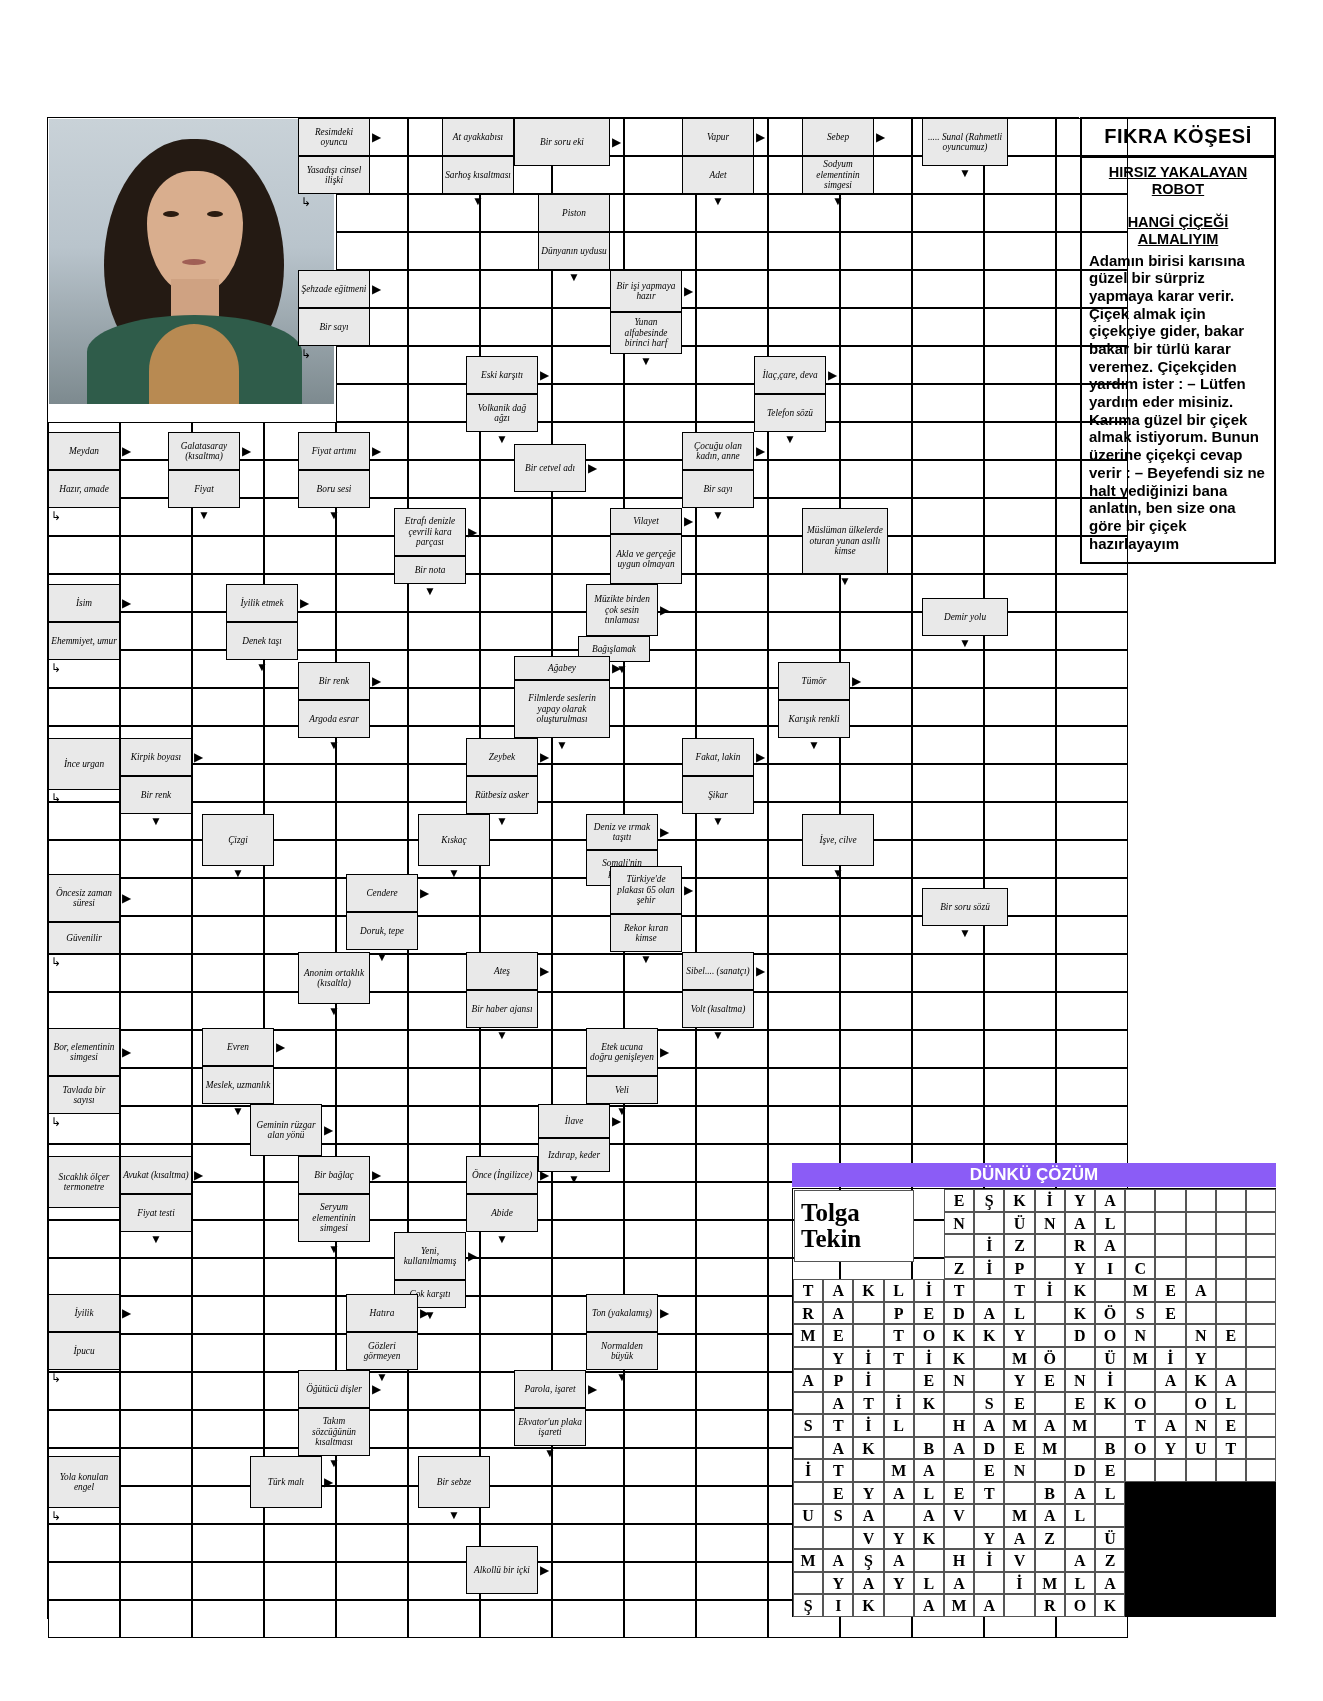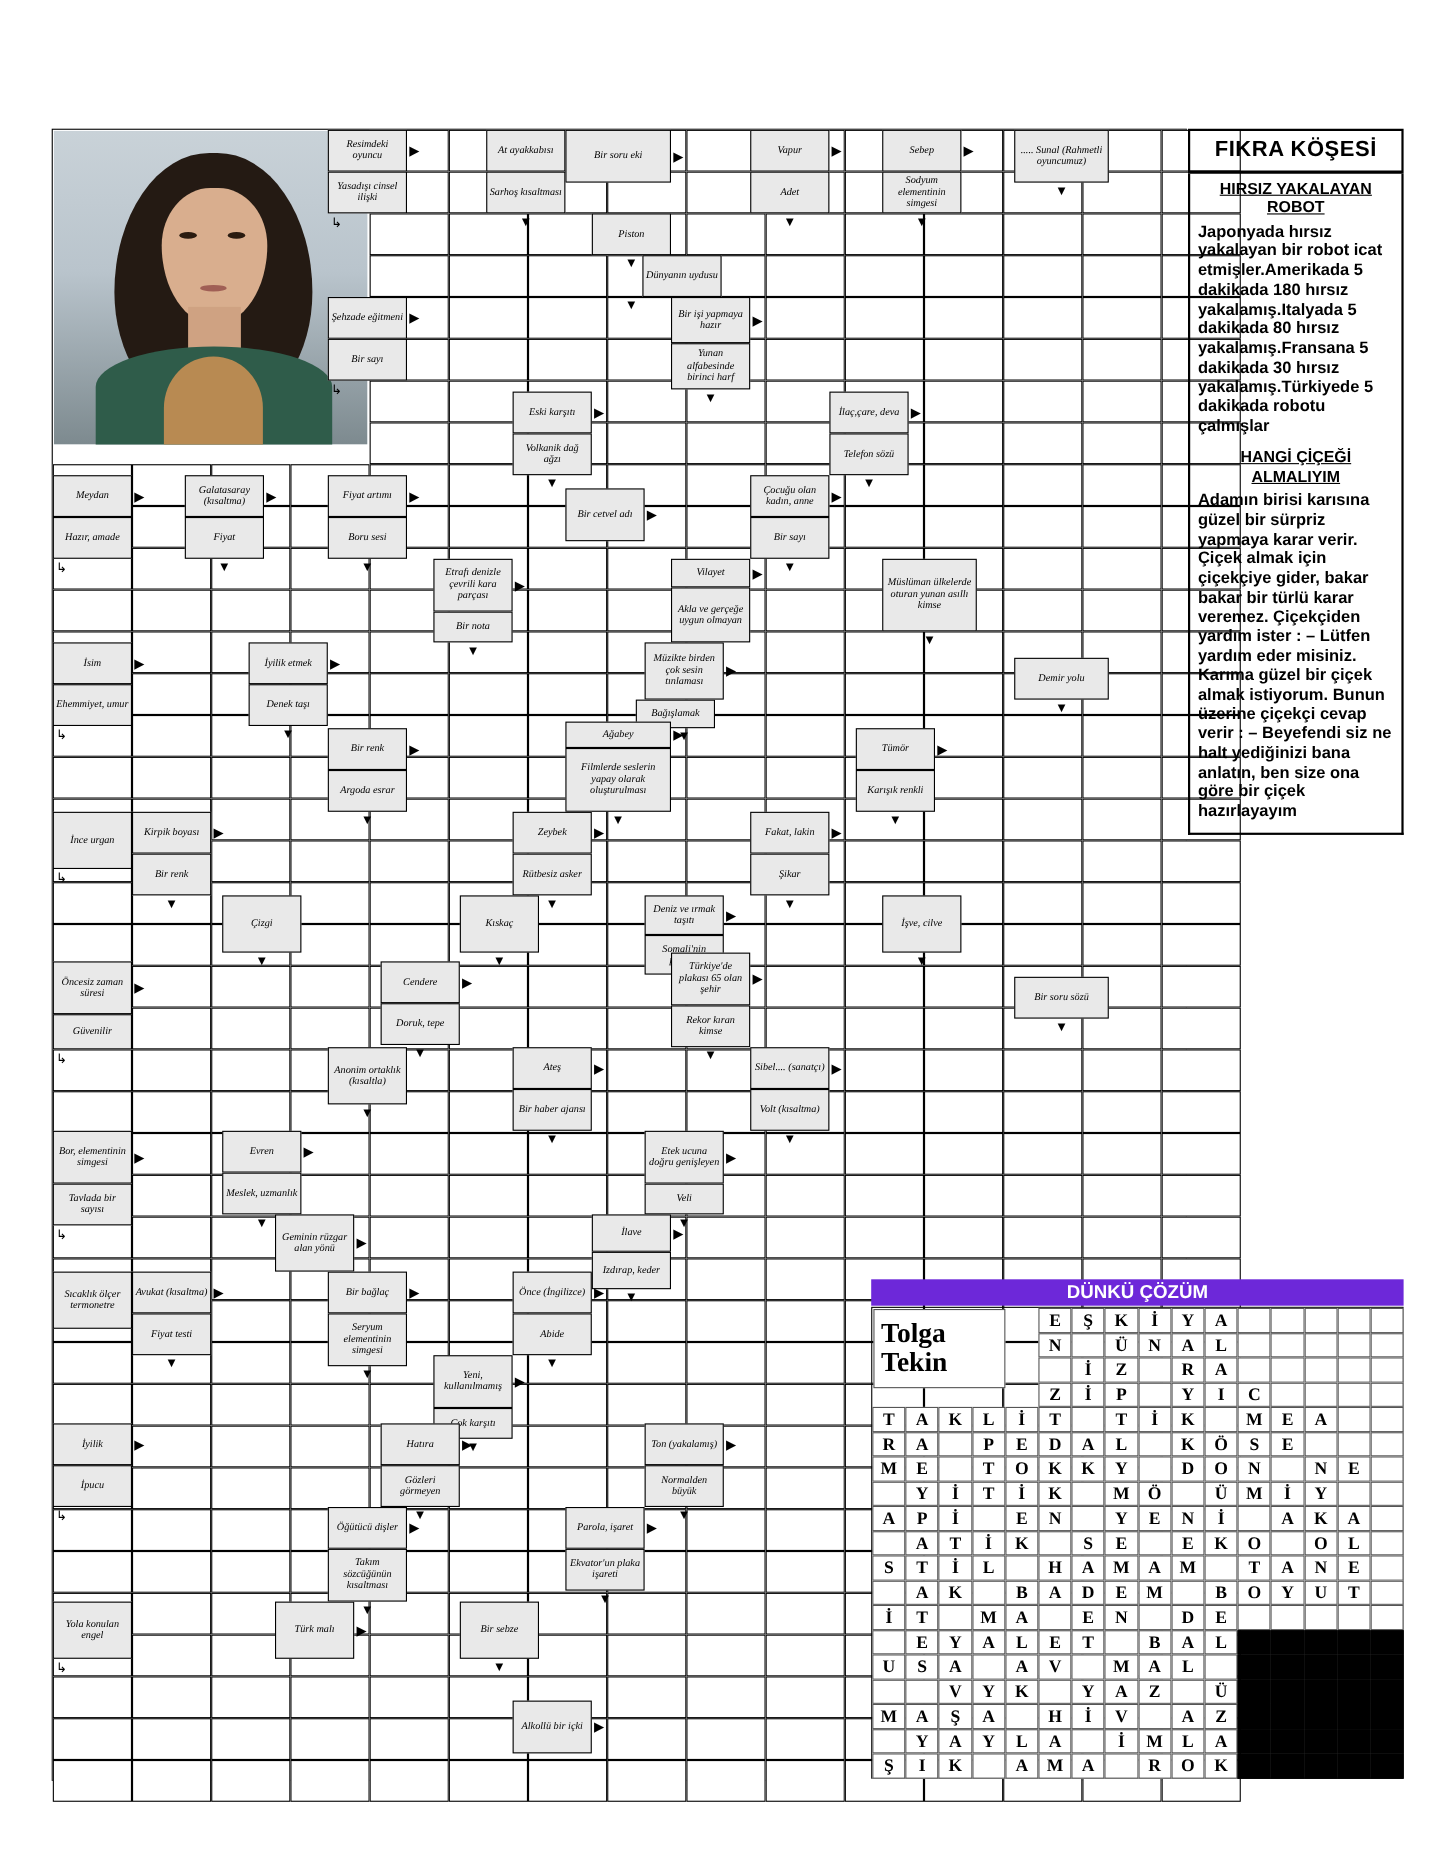--- a/index.html
+++ b/index.html
@@ -35,21 +35,21 @@
   .photo .mouth{position:absolute;left:133px;top:140px;width:24px;height:6px;background:#a05f55;border-radius:50%;}
 
   
   .rightcol{position:absolute;left:1080px;top:117px;width:196px;}
   .fikra-head{border:2px solid #000;border-bottom:3px solid #000;text-align:center;font-weight:bold;font-size:20px;padding:6px 0 7px;letter-spacing:.5px;}
   .fikra-body{border:2px solid #000;border-top:none;padding:6px 7px 10px;font-family:"Liberation Serif",serif;}
   .jk-title{text-align:center;font-weight:bold;font-size:14.5px;text-decoration:underline;line-height:1.2;margin-bottom:3px;font-family:"Liberation Sans",sans-serif;}
   .jk-text{font-size:15px;line-height:1.18;font-weight:bold;font-family:"Liberation Sans",sans-serif;text-align:left;}
   .jk-gap{height:12px;}
   .sol-wrap{position:absolute;left:792px;top:1163px;width:484px;height:454px;}
-  .sol-title{position:absolute;left:0;top:0;width:484px;height:24px;background:#6d28d9;color:#fff;text-align:center;font-weight:bold;font-size:17px;line-height:24px;}
+  .sol-title{position:absolute;left:0;top:0;width:484px;height:24px;background:#8b5cf6;color:#fff;text-align:center;font-weight:bold;font-size:17px;line-height:24px;}
   .sol-grid{position:absolute;left:0;top:25px;width:484px;height:429px;border:1px solid #000;box-sizing:border-box;}
   .sc{position:absolute;box-sizing:border-box;border:.5px solid #555;background:#fff;font-family:"Liberation Serif",serif;}
   .sc.letter{font-size:16px;font-weight:bold;text-align:center;}
   .sc.defn{background:#fff;font-size:3.6px;line-height:1.05;text-align:center;color:#111;padding:1px;font-style:italic;overflow:hidden;}
   .sc.black{background:#000;border-color:#000;}
   .tolga{position:absolute;left:1px;top:1px;width:120px;height:72px;background:#fff;border:.5px solid #555;box-sizing:border-box;display:flex;flex-direction:column;justify-content:center;padding-left:6px;}
   .tolga .t1,.tolga .t2{font-size:25px;font-weight:bold;font-family:"Liberation Serif",serif;line-height:1.05;}
 </style>
 </head>
 <body>
@@ -674,21 +674,21 @@
       </div>
       <div class="arrow" style="left: 784px; top: 77px;">▼</div>
       <div class="cell clue" style="left: 874px; top: 0px; width: 86px; height: 48px;">
         <div class="txt">..... Sunal (Rahmetli oyuncumuz)</div>
       </div>
       <div class="arrow" style="left: 911px; top: 49px;">▼</div>
       <div class="cell clue" style="left: 490px; top: 76px; width: 72px; height: 38px;">
         <div class="txt">Piston</div>
       </div>
       <div class="arrow" style="left: 520px; top: 115px;">▼</div>
-      <div class="cell clue" style="left: 490px; top: 114px; width: 72px; height: 38px; margin-left: 46px;">
+      <div class="cell clue" style="left: 490px; top: 114px; width: 72px; height: 38px;">
         <div class="txt">Dünyanın uydusu</div>
       </div>
       <div class="arrow" style="left: 520px; top: 153px;">▼</div>
       <div class="cell clue" style="left: 250px; top: 152px; width: 72px; height: 38px;">
         <div class="txt">Şehzade eğitmeni</div>
       </div>
       <div class="arrow" style="left: 324px; top: 165px;">▶</div>
       <div class="cell clue" style="left: 250px; top: 190px; width: 72px; height: 38px;">
         <div class="txt">Bir sayı</div>
       </div>
@@ -1048,21 +1048,20 @@
       <div class="cell clue" style="left: 418px; top: 1428px; width: 72px; height: 48px;">
         <div class="txt">Alkollü bir içki</div>
       </div>
       <div class="arrow" style="left: 492px; top: 1446px;">▶</div>
     </div>
 
   <div class="rightcol">
     <div class="fikra-head">FIKRA KÖŞESİ</div>
     <div class="fikra-body">
       <div class="jk-title">HIRSIZ YAKALAYAN ROBOT</div>
-      <div class="jk-text">Japonyada hırsız yakalayan bir robot icat etmişler.Amerikada 5 dakikada 180 hırsız yakalamış.Italyada 5 dakikada 80 hırsız yakalamış.Fransana 5 dakikada 30 hırsız yakalamış.Türkiyede 5 dakikada robotu çalmışlar</div>
       <div class="jk-gap"></div>
       <div class="jk-title">HANGİ ÇİÇEĞİ ALMALIYIM</div>
       <div class="jk-text">Adamın birisi karısına güzel bir sürpriz yapmaya karar verir. Çiçek almak için çiçekçiye gider, bakar bakar bir türlü karar veremez. Çiçekçiden yardım ister :  – Lütfen yardım eder misiniz. Karıma güzel bir çiçek almak istiyorum. Bunun üzerine çiçekçi cevap verir :  – Beyefendi siz ne halt yediğinizi bana anlatın, ben size ona göre bir çiçek hazırlayayım</div>
     </div>
   </div>
 
   <div class="sol-wrap">
     <div class="sol-title">DÜNKÜ ÇÖZÜM</div>
     <div class="sol-grid" id="solgrid">
       <div class="tolga">

